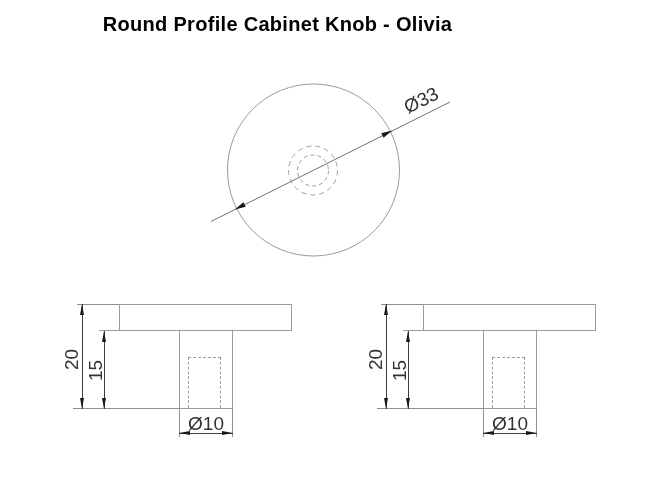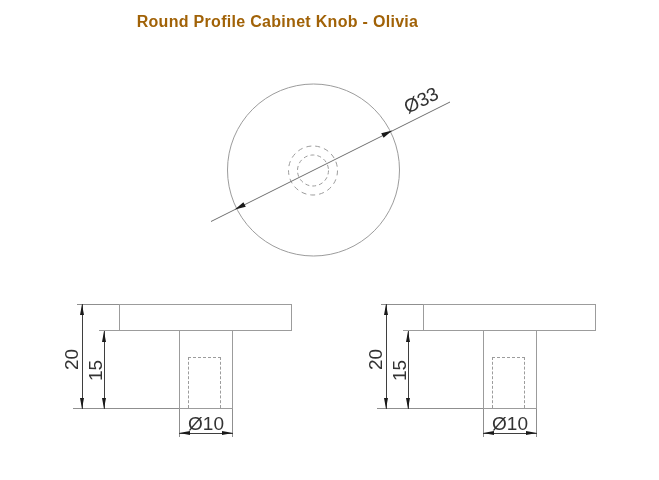--- a/index.html
+++ b/index.html
@@ -1,20 +1,20 @@
 <!DOCTYPE html>
 <html><head>
 <meta charset="utf-8">
 <style>
   html,body{margin:0;padding:0;background:#ffffff;}
   #page{position:relative;width:659px;height:480px;background:#ffffff;overflow:hidden;
         font-family:"Liberation Sans",sans-serif;}
   
   .title{position:absolute;left:0;top:13px;width:555px;text-align:center;
-         font-size:16px;font-weight:600;letter-spacing:.3px;color:#a16207;}
+         font-size:20px;font-weight:600;letter-spacing:.3px;color:#000000;}
   
   .view{position:absolute;width:230px;height:150px;}
   .hline,.vline{position:absolute;}
   .hline{height:1px;background:#8f8f8f;}
   .vline{width:1px;background:#8f8f8f;}
   .dim{background:#3f3f3f;}
   .obj-h{background:#9c9c9c;}
   .head{position:absolute;left:54px;top:8px;width:173px;height:27px;
         border:1px solid #9c9c9c;box-sizing:border-box;background:#ffffff;}
   .stem{position:absolute;left:114px;top:35px;width:54px;height:78px;box-sizing:border-box;

